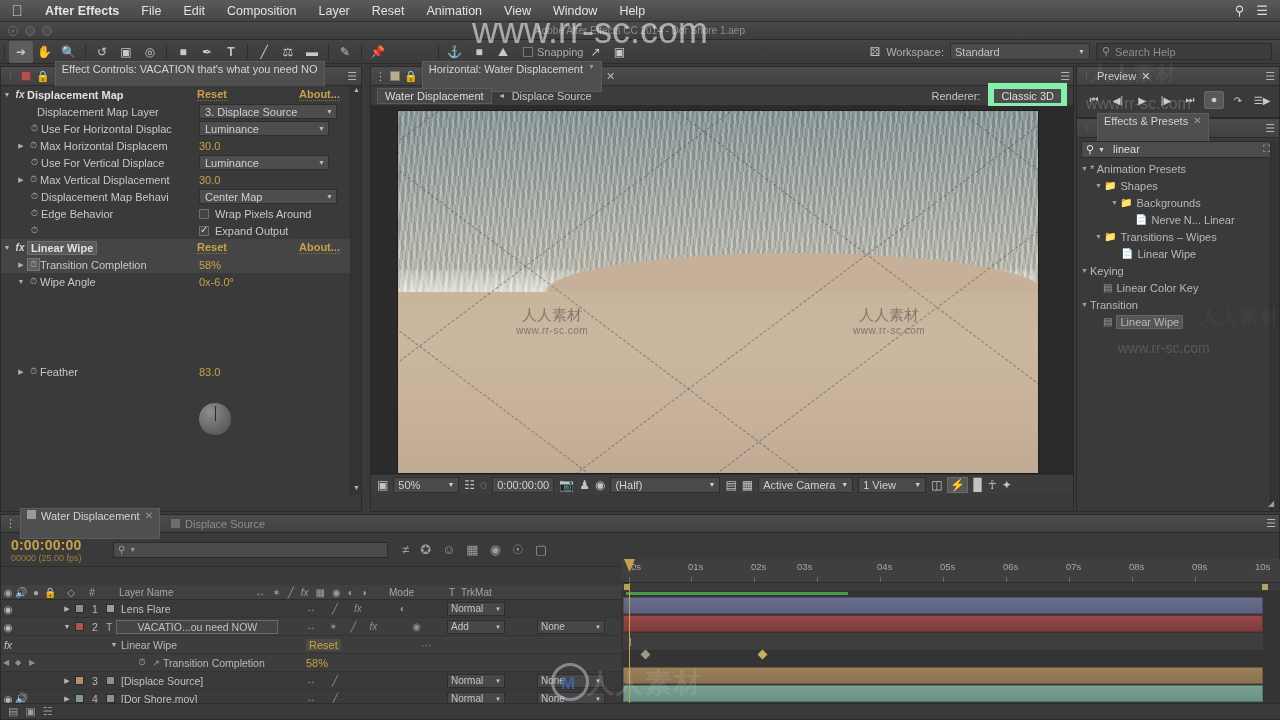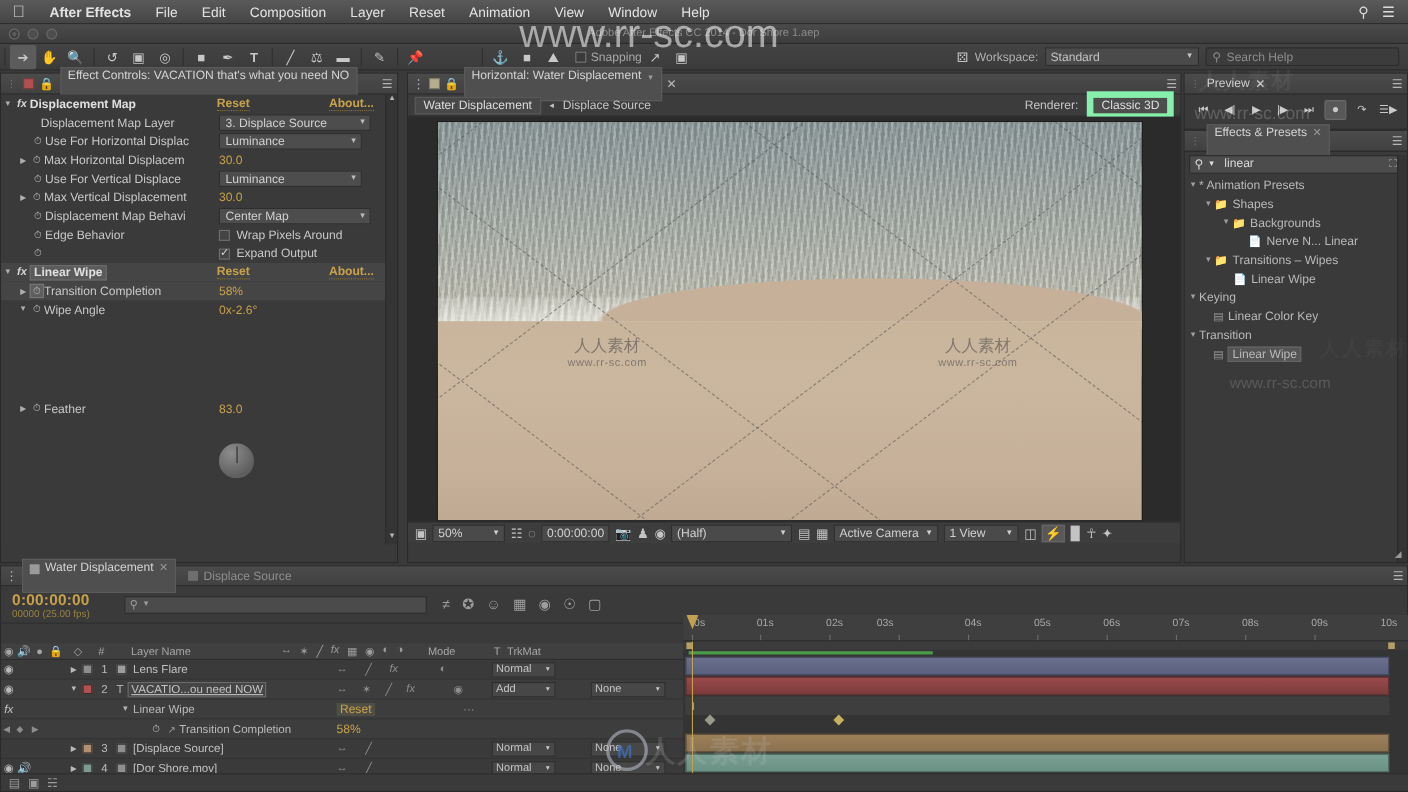--- a/index.html
+++ b/index.html
@@ -70,21 +70,21 @@
   
   .panel { position:absolute; background:#3a3a3a; border:1px solid #2a2a2a; }
   .ptab {
     height:19px; background:linear-gradient(#4b4b4b,#414141);
     display:flex; align-items:center; padding:0 5px; gap:5px;
     border-bottom:1px solid #2a2a2a; font-size:11px; color:#cfcfcf;
   }
   .ptab .grip { color:#777; font-size:9px; letter-spacing:1px;}
   .tabchip {
     background:#4f4f4f; border:1px solid #5c5c5c; padding:1px 6px 16px 6px;
-    display:flex; align-items:flex-end; gap:5px; font-size:11px; color:#d3d3d3;
+    display:flex; align-items:flex-start; gap:5px; font-size:11px; color:#d3d3d3;
   }
   .tabchip .x { color:#999; font-size:10px; }
   .menuico { margin-left:auto; color:#b5b5b5; font-size:11px; letter-spacing:-1px; }
 
   
   #efx { left:0; top:66px; width:362px; height:446px; }
   .efxPath {
     height:17px; display:flex; align-items:center; padding:0 6px;
     font-size:11px; color:#c9c9c9; background:#3a3a3a; border-bottom:1px solid #303030;
   }
@@ -199,21 +199,21 @@
   .tcode .big { color:#c8a24a; font-size:14px; font-weight:bold; letter-spacing:.2px;}
   .tcode .sub { color:#9a8240; font-size:9px; }
   .tlSearch { width:275px; height:16px; background:#4b4b4b; border:1px solid #2b2b2b; display:flex; align-items:center; gap:4px; padding:0 4px; color:#9d9d9d; font-size:10px;}
   .tlIcons { display:flex; align-items:center; gap:11px; margin-left:14px; color:#9d9d9d; font-size:13px;}
   .colHdr { height:15px; background:#404040; border-bottom:1px solid #2d2d2d; display:flex; align-items:center; font-size:10px; color:#a6a6a6;}
   .layerRows { position:absolute; left:0; top:85px; width:620px; bottom:16px; background:#3a3a3a; overflow:hidden;}
   .lrow { height:18px; display:flex; align-items:center; font-size:10.5px; color:#b9b9b9; border-bottom:1px solid #333;}
   .lrow.alt { background:#3d3d3d; }
   .swatch { width:9px; height:9px; border:1px solid #2c2c2c; }
   .layerName { color:#c2c2c2; }
-  .layerName.boxed { border:1px solid #6a6a6a; background:#454545; padding:0 2px;text-decoration:underline;}
+  .layerName.boxed { border:1px solid #6a6a6a; background:#454545; padding:0 20px;}
   .modeSel { width:58px; height:14px; background:#474747; border:1px solid #2d2d2d; display:flex; align-items:center; justify-content:space-between; padding:0 3px; font-size:10px; color:#c5c5c5;}
   .tlRuler { position:absolute; left:620px; top:44px; width:659px; height:24px; background:#3f3f3f; border-bottom:1px solid #2b2b2b;}
   .tick { position:absolute; top:2px; font-size:9.5px; color:#a8a8a8; }
   .tickMark{ position:absolute; bottom:0px; width:1px; height:5px; background:#6d6d6d;}
   .cti { position:absolute; top:0; width:11px; height:13px; background:#c3a14e; clip-path:polygon(0 0,100% 0,50% 100%); }
   .ctiLine{ position:absolute; top:0; width:1px; height:100%; background:#c3a14e;}
   .tlTracks { position:absolute; left:620px; top:68px; width:659px; bottom:16px; background:#343434; overflow:hidden;}
   .bar { position:absolute; height:17px; }
   .kf { position:absolute; width:7px; height:7px; background:#c8b060; transform:rotate(45deg); }
   .tlFoot { position:absolute; left:0; bottom:0; width:1280px; height:16px; background:#3a3a3a; border-top:1px solid #2d2d2d; display:flex; align-items:center; gap:7px; padding-left:7px; color:#9c9c9c; font-size:11px;}
@@ -401,21 +401,21 @@
         <span class="tw" style="margin-left:14px">▶</span>
         <span class="sw" style="background:#5e5e5e;border:1px solid #777">⏱</span>
         <span class="nm">Transition Completion</span>
         <span class="val" style="position:absolute;left:198px">58%</span>
       </div>
 
       <div class="row" style="position:absolute;left:0;top:187px;width:350px">
         <span class="tw" style="margin-left:14px">▼</span>
         <span class="sw">⏱</span>
         <span class="nm">Wipe Angle</span>
-        <span class="val" style="position:absolute;left:198px">0x-2.6°</span>
+        <span class="val" style="position:absolute;left:198px">0x-6.0°</span>
       </div>
       <div class="dial" style="position:absolute;left:197px;top:316px"></div>
 
       <div class="row" style="position:absolute;left:0;top:277px;width:350px">
         <span class="tw" style="margin-left:14px">▶</span>
         <span class="sw">⏱</span>
         <span class="nm">Feather</span>
         <span class="val" style="position:absolute;left:198px">83.0</span>
       </div>
 

